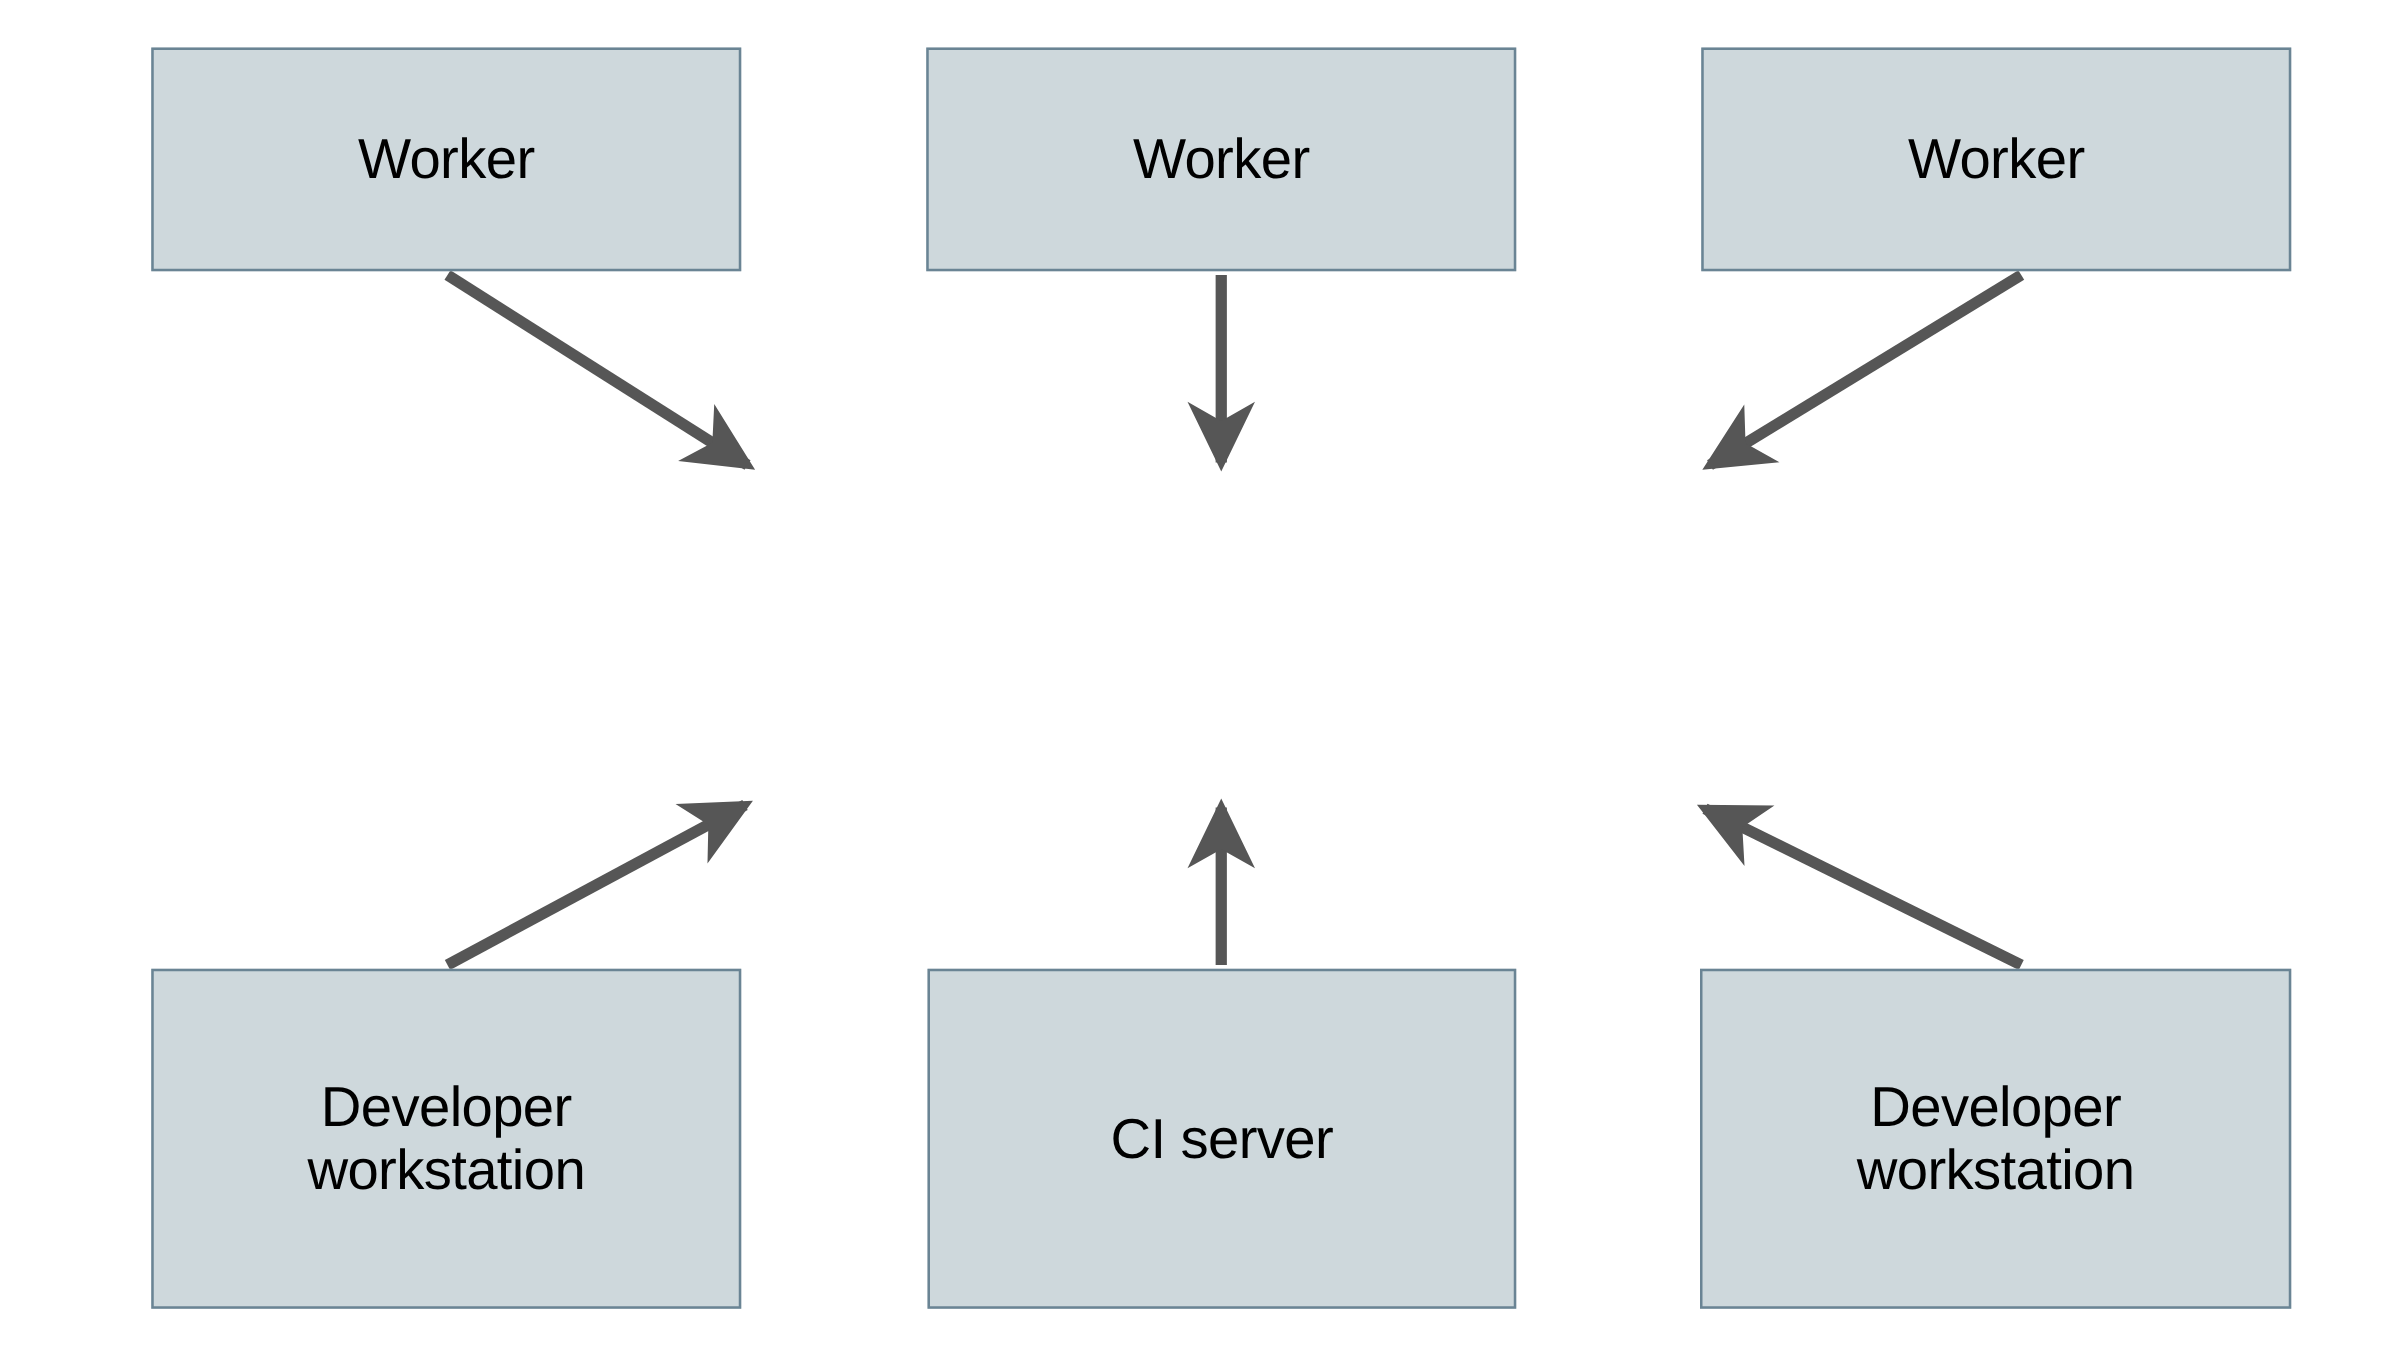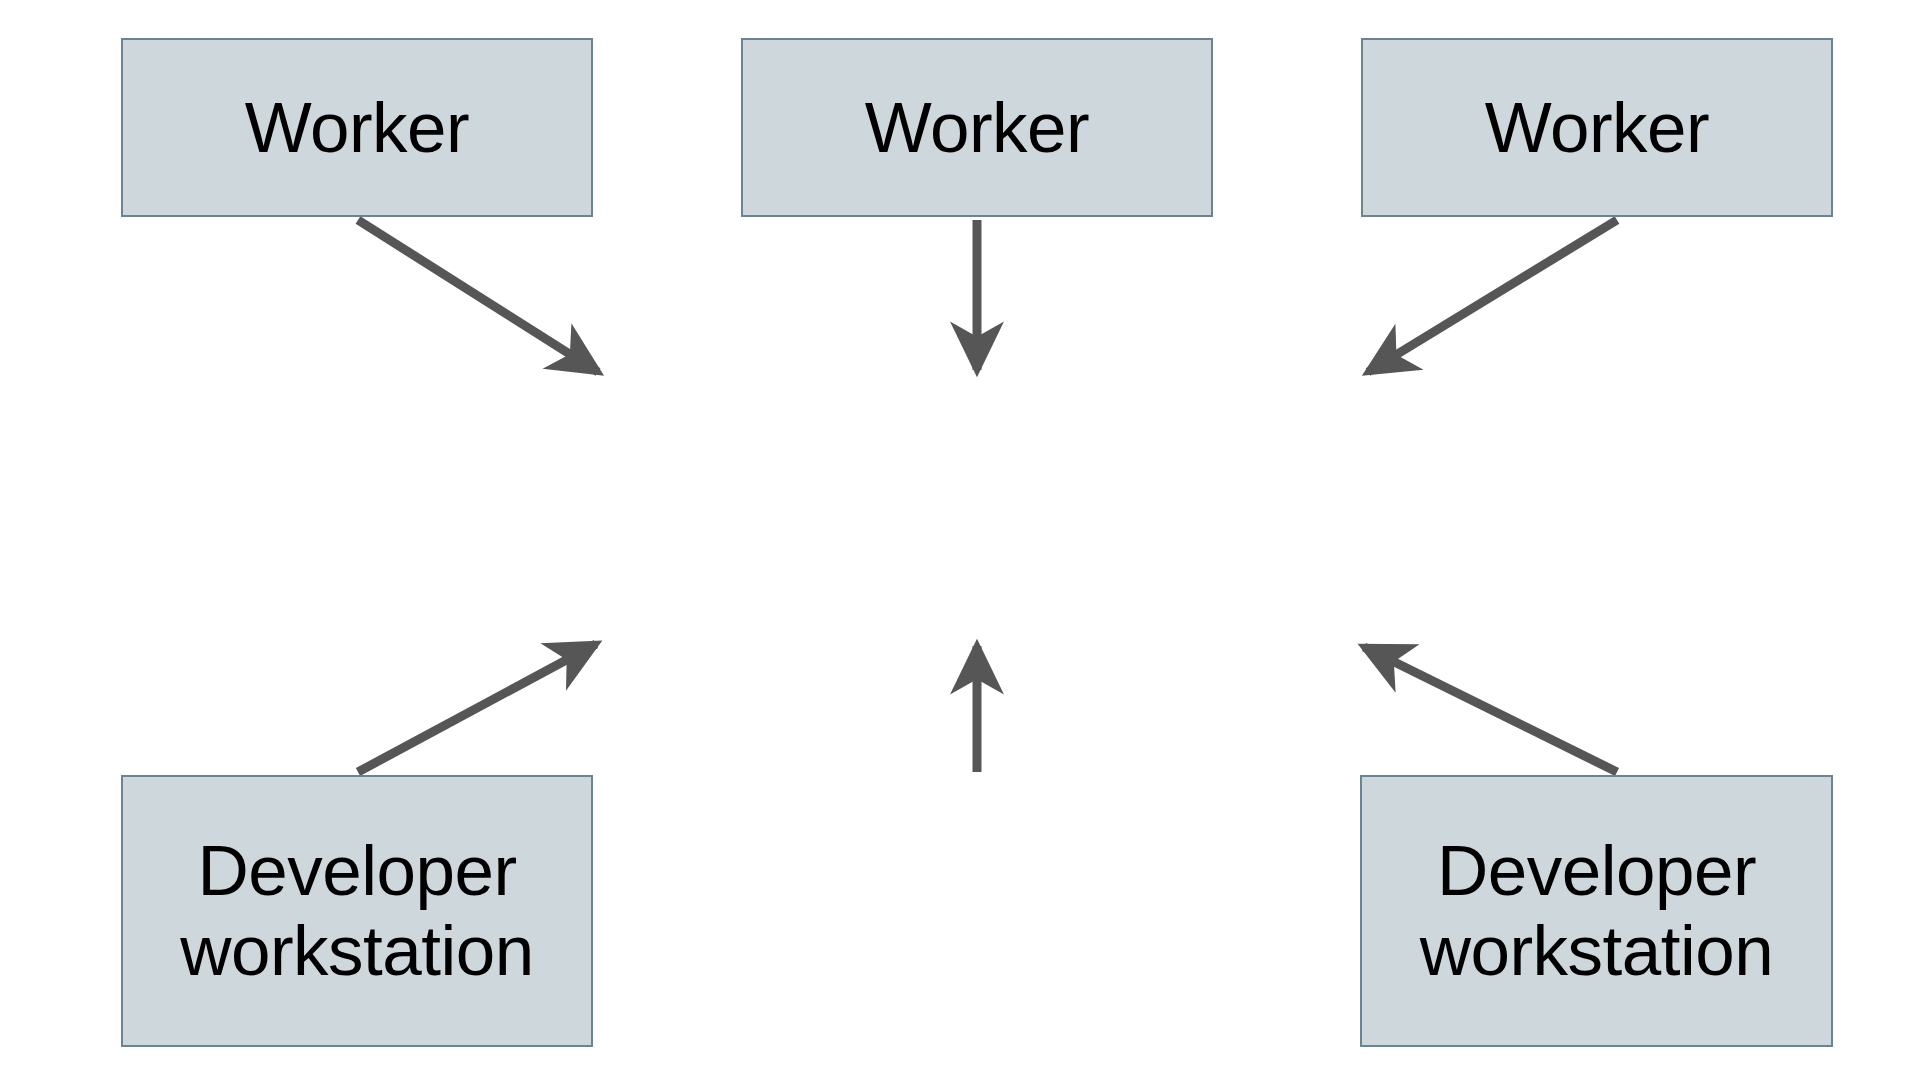--- a/index.html
+++ b/index.html
@@ -31,21 +31,21 @@
     box-sizing: border-box;
     background: #ced8dc;
     border: 2px solid #6a8494;
     display: flex;
     align-items: center;
     justify-content: center;
     text-align: center;
   }
   .node-label {
     color: #000000;
-    font-size: 71px;
+    font-size: 45px;
     line-height: 1.12;
     font-weight: 400;
     letter-spacing: -0.5px;
     white-space: pre-line;
     padding: 0 6px;
   }
   
   #node-worker-left   { left: 121px;  top: 38px;  width: 472px; height: 179px; }
   #node-worker-center { left: 741px;  top: 38px;  width: 472px; height: 179px; }
   #node-worker-right  { left: 1361px; top: 38px;  width: 472px; height: 179px; }
@@ -90,19 +90,22 @@
   <div class="node" id="node-worker-right">
     <span class="node-label">Worker</span>
   </div>
 
 
   <div class="node" id="node-dev-left">
     <span class="node-label">Developer
 workstation</span>
   </div>
 
+  <div class="node" id="node-ci-server">
+    <span class="node-label">CI server</span>
+  </div>
 
   <div class="node" id="node-dev-right">
     <span class="node-label">Developer
 workstation</span>
   </div>
 
 </div>
 
 </body></html>

